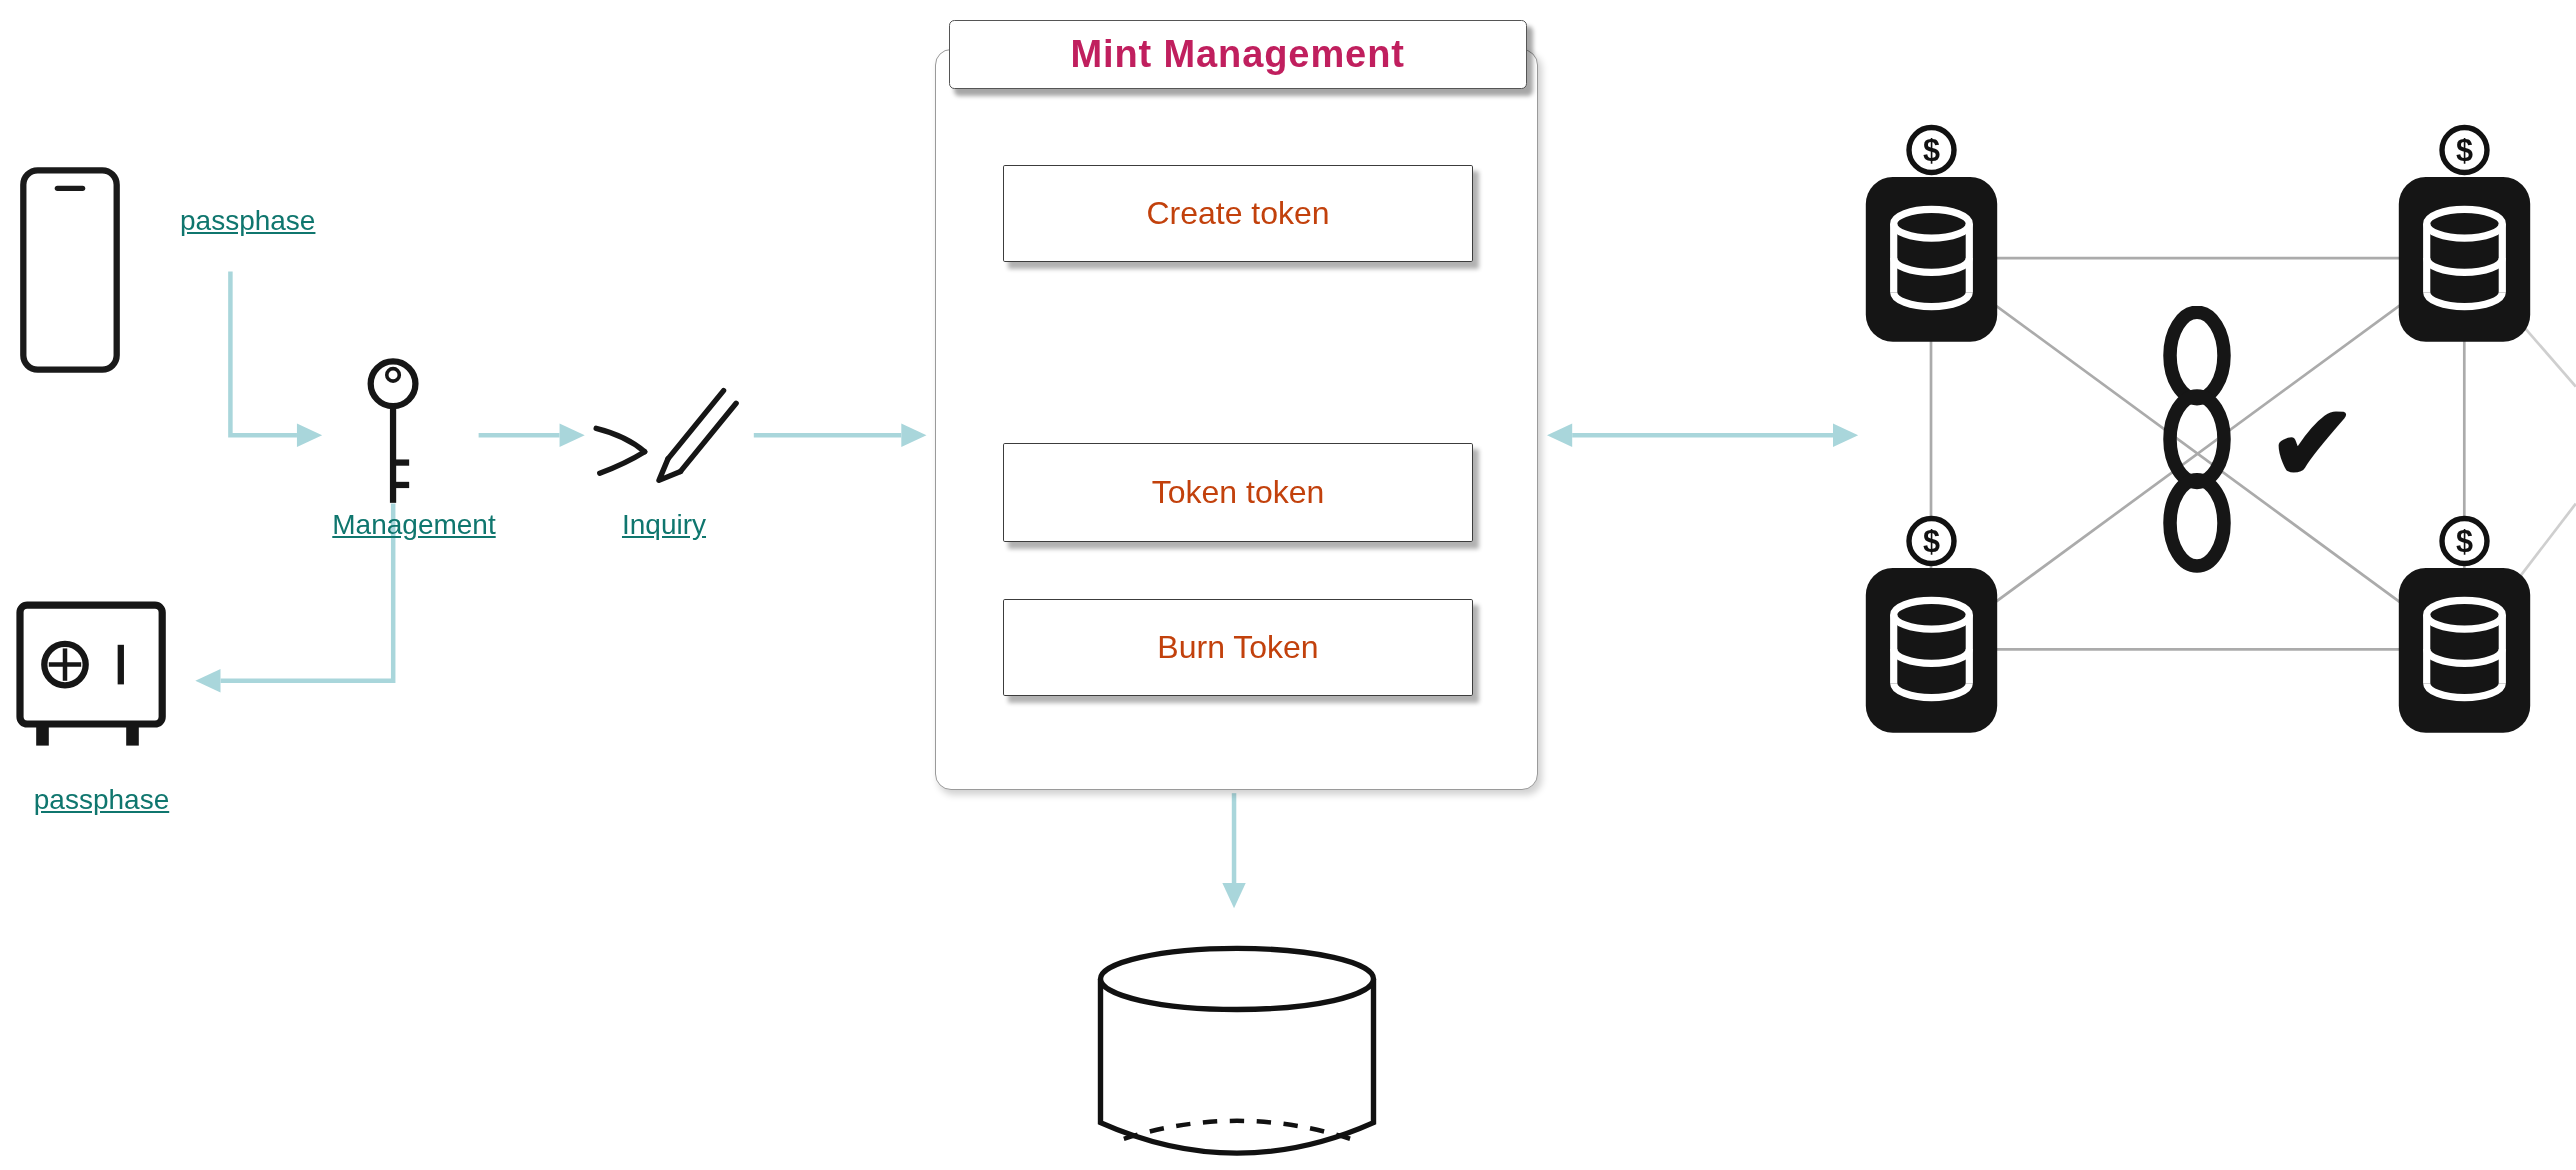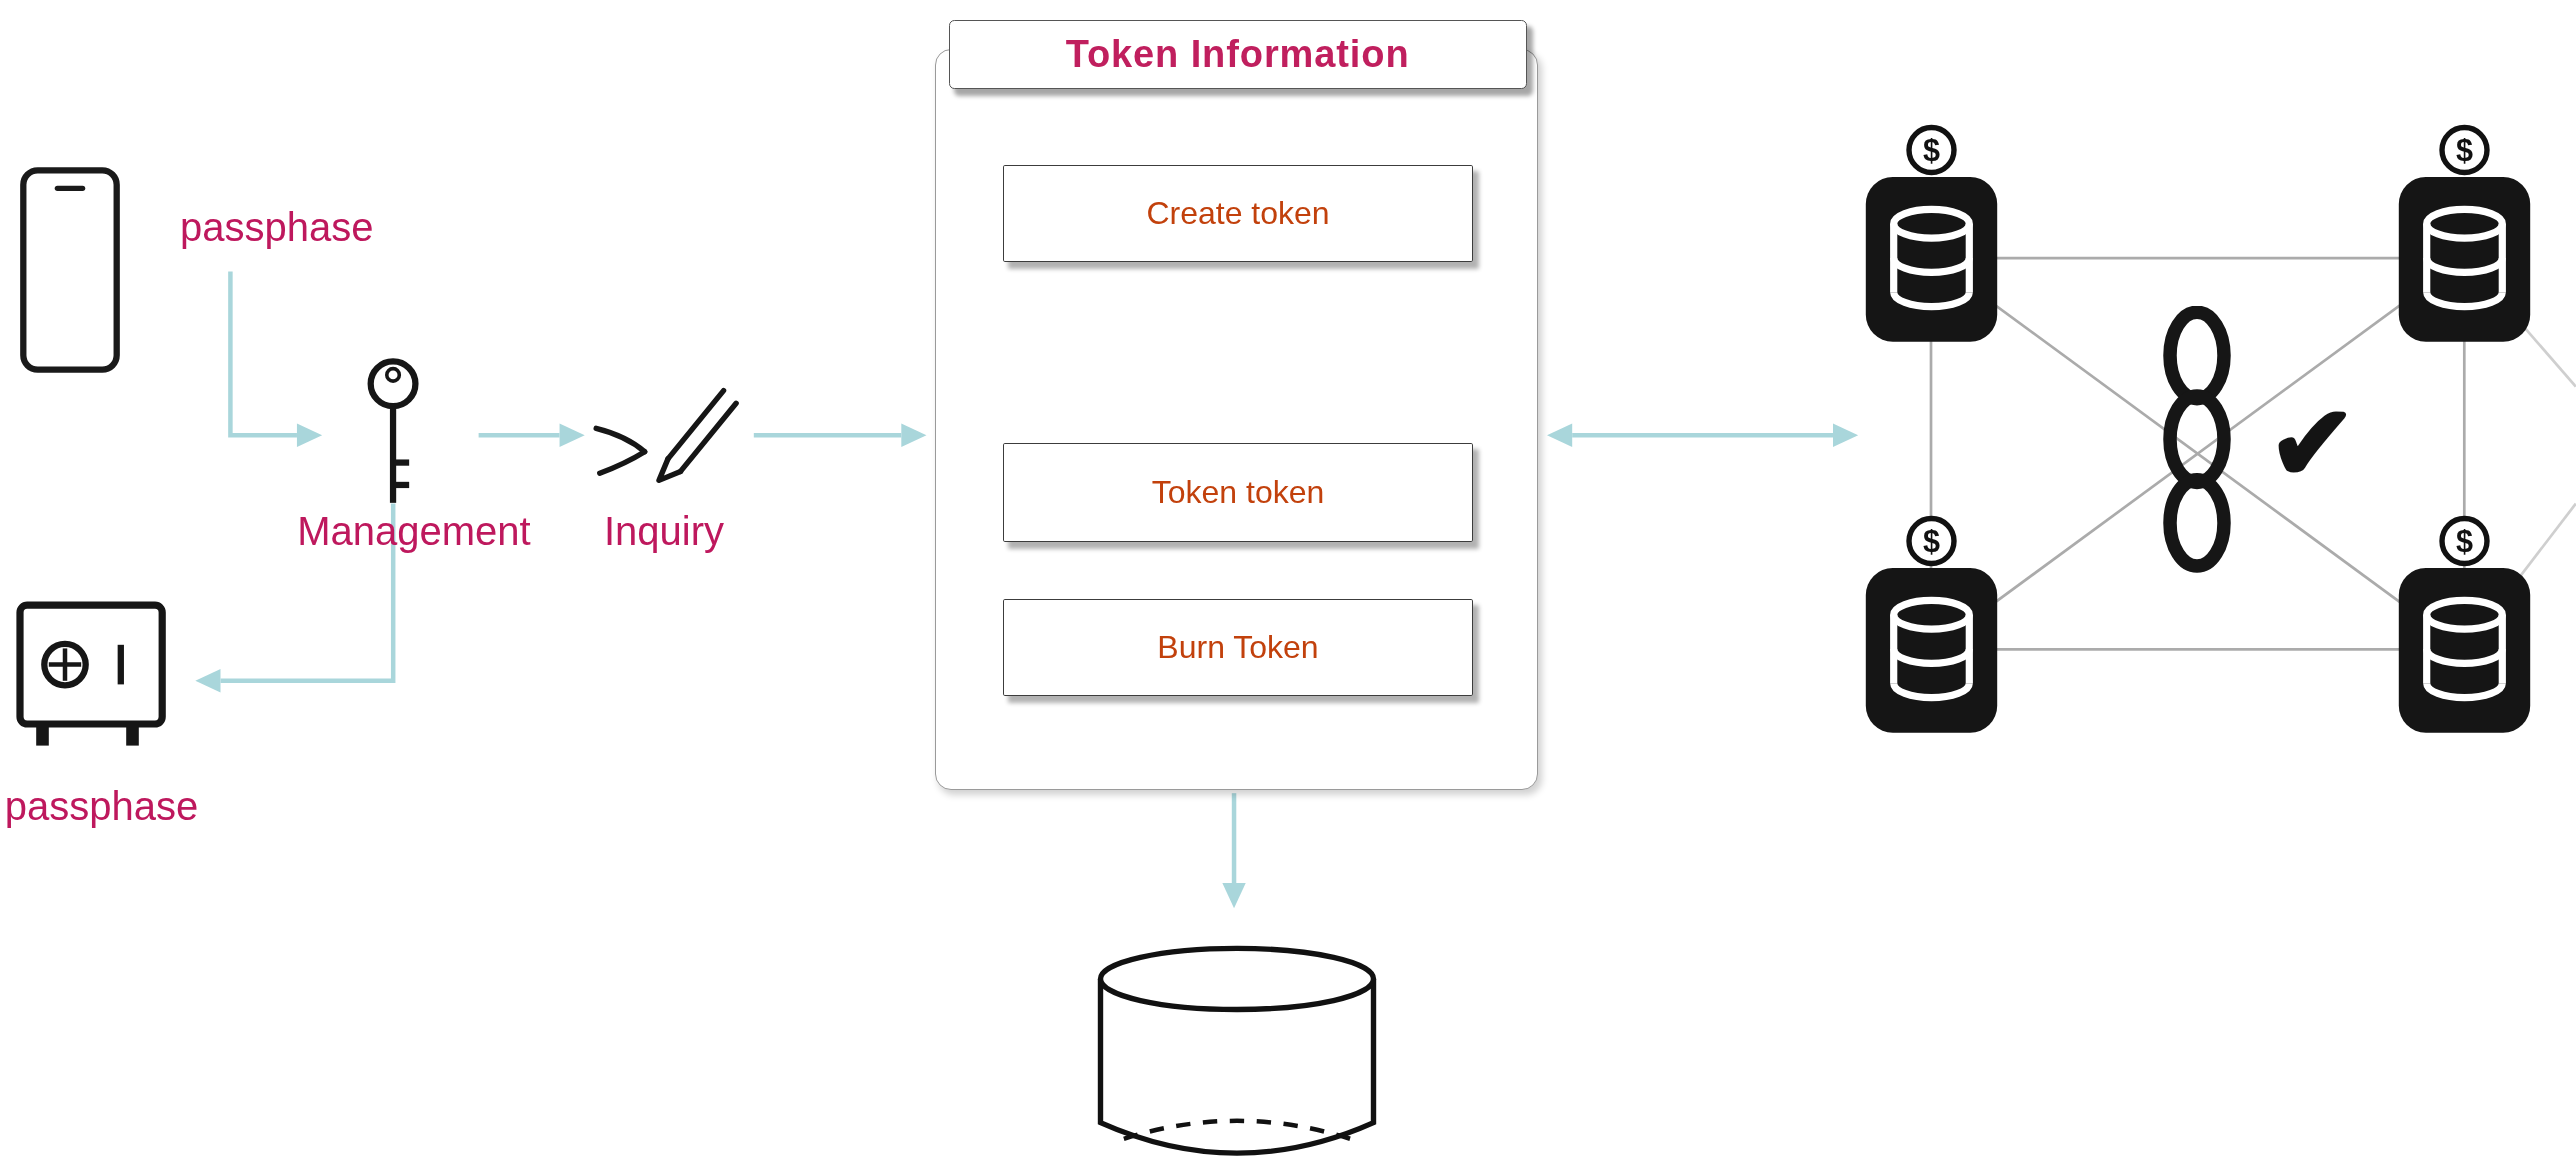--- a/index.html
+++ b/index.html
@@ -2,22 +2,22 @@
 <html style="font-size:14.4px"><head>
 <meta charset="utf-8">
 <style>
   html,body{margin:0;padding:0;background:#fff;}
   #canvas{
     position:relative;width:2576px;height:1170px;background:#fff;overflow:hidden;
     font-family:"Liberation Sans", sans-serif;color:#1d1d1d;
   }
   .wires{position:absolute;left:0;top:0;}
   .label{
-    position:absolute;font-size:40px;color:#be185d;text-align:center;
-    white-space:nowrap;z-index:5;
+    position:absolute;font-size:28px;color:#0f766e;text-align:center;
+    white-space:nowrap;z-index:5;text-decoration:underline;
   }
   
   .panel{
     position:absolute;left:935px;top:49px;width:601px;height:739px;
     background:#fff;border:1.8px solid #9a9a9a;border-radius:16px;
     box-shadow:3.6px 4.5px 7.2px rgba(0,0,0,0.18);z-index:4;
   }
   .panel-title{
     position:absolute;left:12.6px;top:-30px;width:576px;height:67px;
     background:#fff;border:1.8px solid #555;border-radius:5.4px;
@@ -112,21 +112,21 @@
         <path d="M62,74 C46,84 28,92 12,98"></path>
         <path d="M150,6 L88,82"></path>
         <path d="M164,20 L102,96"></path>
         <path d="M88,82 L78,106 L102,96"></path>
       </g>
     </svg>
   </div>
   <div class="label" style="left:547px;top:509px;width:234px;">Inquiry</div>
 
   <div class="panel">
-    <div class="panel-title">Token Information</div>
+    <div class="panel-title">Mint Management</div>
     <div class="panel-box box-create">Create token</div>
     <div class="panel-box box-mint">Token token</div>
     <div class="panel-box box-burn">Burn Token</div>
   </div>
 
   <div class="icon" style="left:10.8px;top:598px;">
     <svg width="162" height="162" viewBox="0 0 180 180">
       <rect x="10" y="8" width="158" height="132" rx="8" fill="#fff" stroke="#161616" stroke-width="8"></rect>
       <circle cx="60" cy="74" r="23" fill="none" stroke="#161616" stroke-width="7"></circle>
       <line x1="60" y1="56" x2="60" y2="92" stroke="#161616" stroke-width="5"></line>

